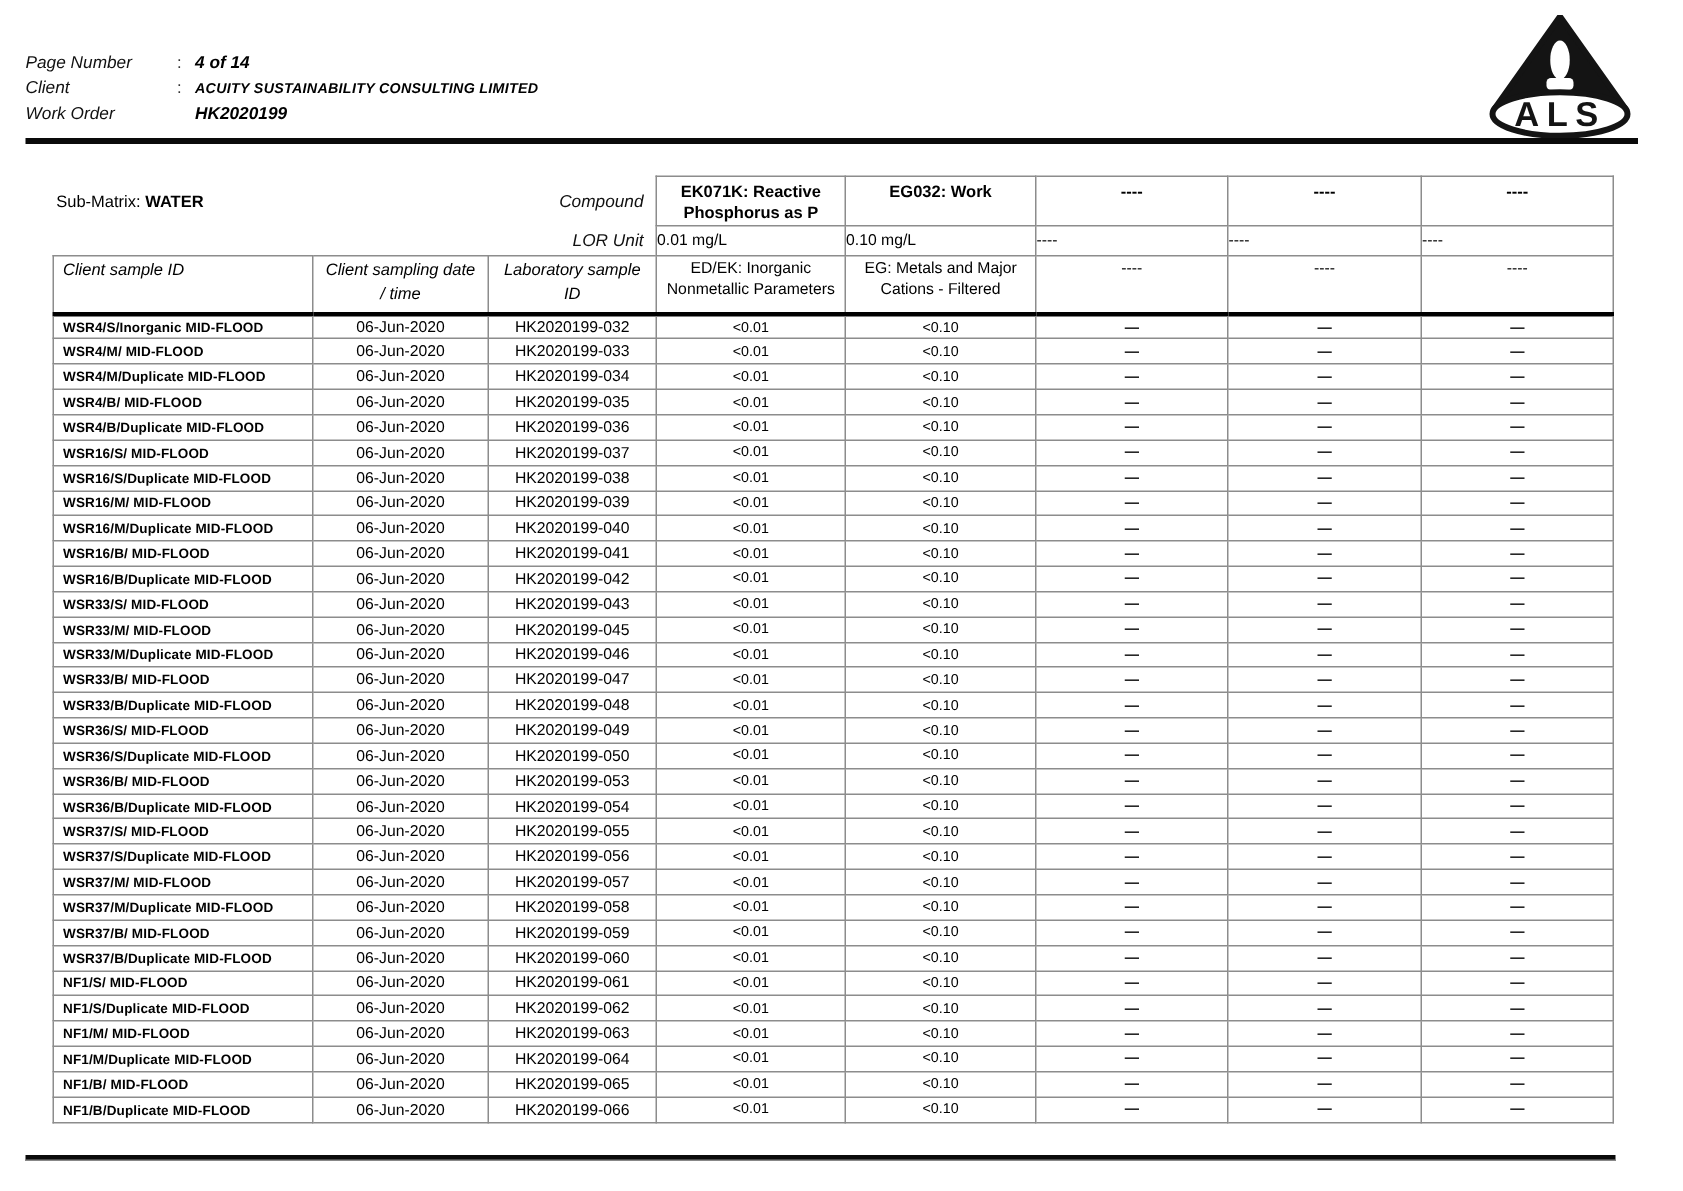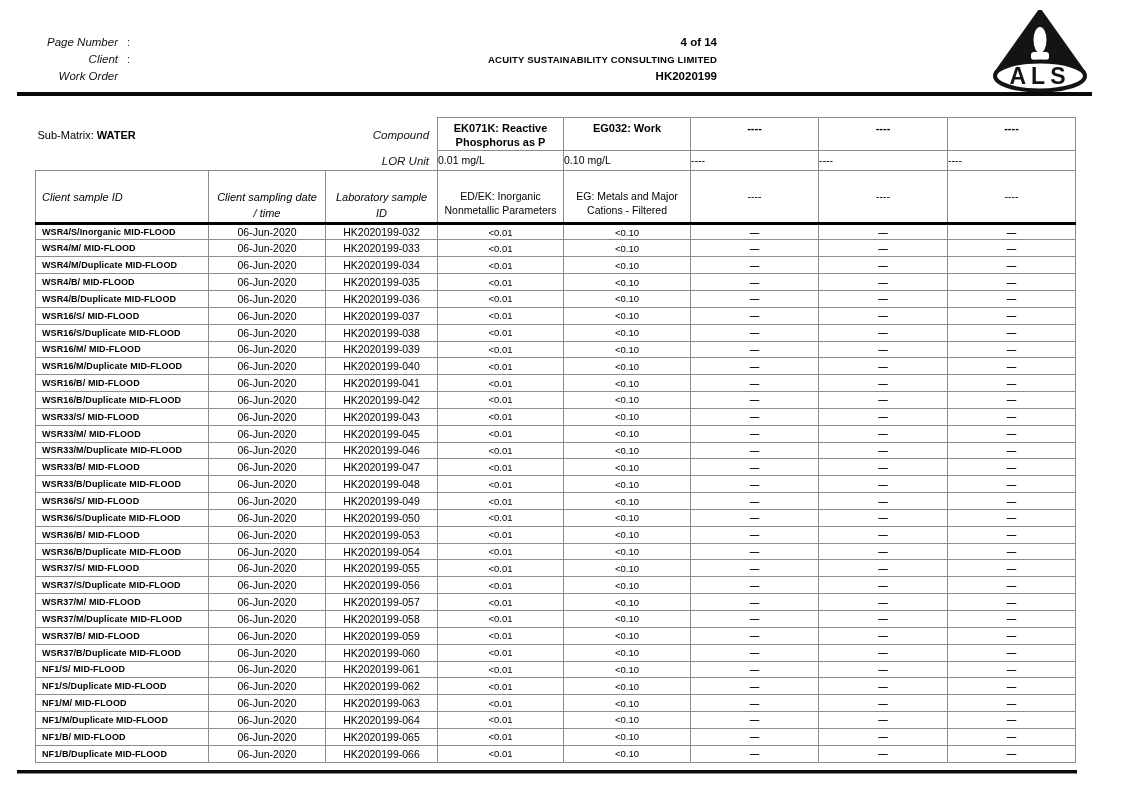--- a/index.html
+++ b/index.html
@@ -1,41 +1,41 @@
 <!DOCTYPE html>
 <html><head>
 <meta charset="utf-8">
 <style>
   * { margin:0; padding:0; box-sizing:border-box; }
   html,body { width:1122px; height:794px; background:#fff; font-family:"Liberation Sans", sans-serif; color:#000; }
   .page { position:relative; width:1122px; height:794px; background:#fff; overflow:hidden; }
 
   
   .hdr { position:absolute; left:17px; top:36px; width:700px; }
-  .hdr-row { display:grid; grid-template-columns:101px 12px auto; align-items:baseline; margin-bottom:5px;text-align:right; }
+  .hdr-row { display:grid; grid-template-columns:101px 12px auto; align-items:baseline; margin-bottom:5px; }
   .hdr-label { font-style:italic; font-size:11.5px; color:#111; }
   .hdr-sep { font-size:11px; color:#333; }
-  .hdr-val { font-weight:bold; font-size:11.5px; }
+  .hdr-val { font-weight:bold; font-size:11.5px;font-style:italic; }
   .hdr-val.small { font-size:9.5px; letter-spacing:.2px; }
 
   .rule-top { position:absolute; left:17px; top:92px; width:1075px; height:4px; background:#0a0a0a; }
   .rule-bottom { position:absolute; left:17px; top:770px; width:1060px; height:4px; background:#0a0a0a; border-bottom:1px solid #888; }
 
   
   .logo { position:absolute; left:990px; top:10px; width:100px; height:82px; }
 
   
   table.rpt { position:absolute; left:35px; top:117px; width:1040px; border-collapse:collapse; table-layout:fixed; }
   table.rpt td { border:1px solid #8c8c8c; overflow:hidden; }
   td.nb { border:none !important; }
 
   tr.compound-row { height:31px; }
   tr.lor-row { height:20px; }
   tr.group-row { height:39px; }
-  tr.group-row td { border-bottom:3px solid #000; vertical-align:top; padding-top:18px; }
+  tr.group-row td { border-bottom:3px solid #000; vertical-align:top; padding-top:1px; }
 
   .submx { display:flex; justify-content:space-between; align-items:flex-start; padding:2px 8px 0 2px; }
   .submx-left { font-size:11px; }
   .submx-left b { font-weight:bold; }
   .lbl-italic { font-style:italic; font-size:11.5px; color:#111; }
   .right-lbl { text-align:right; padding-right:8px; }
 
   td.an-compound { font-weight:bold; font-size:11px; text-align:center; vertical-align:top; padding-top:3px; line-height:1.3; }
   td.an-lor { font-size:10.5px; vertical-align:middle; }
   td.an-group { font-size:10.5px; text-align:center; line-height:1.35; }

